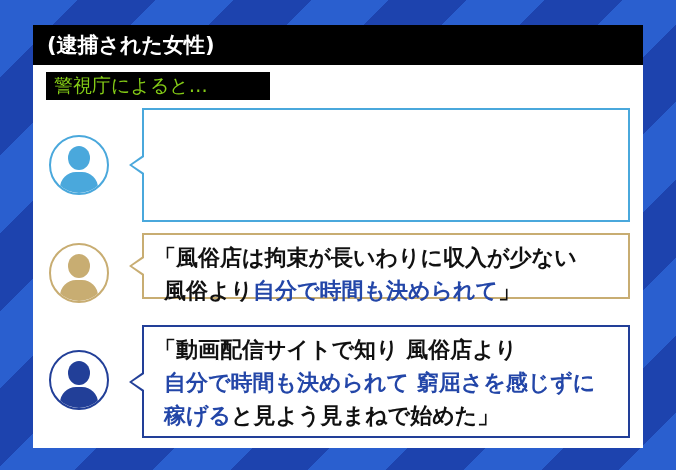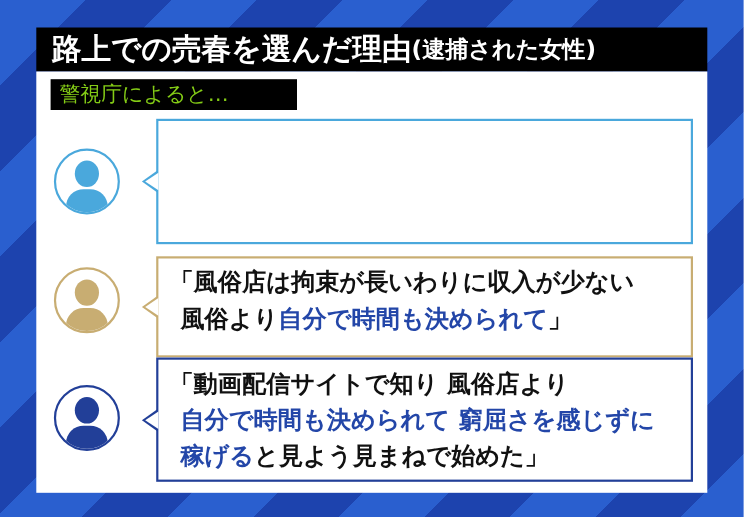--- a/index.html
+++ b/index.html
@@ -50,21 +50,20 @@
     border-top:8px solid transparent; border-bottom:8px solid transparent; border-right:12px solid #fff;
   }
   .hl { color:#2346a8; }
   .line { display:block; }
   .indent { padding-left:10px; }
 </style>
 </head>
 <body>
 
 <div class="title-bar">
-  <span>路上での売春を選んだ理由</span>
     <span class="sub">(逮捕された女性)</span>
 </div>
 
 <div class="card">
   <div class="source-label">警視庁によると…</div>
 
   <div class="quote" style="top:43px;">
     <div class="avatar" style="top:27px;border-color:#4aa8dc;">
       <div class="head" style="background:#4aa8dc;"></div>
       <div class="body" style="background:#4aa8dc;"></div>
@@ -73,21 +72,21 @@
       <div class="tail-outer" style="border-right-color:#4aa8dc;"></div>
       <div class="tail-inner"></div>
     </div>
   </div>
 
   <div class="quote" style="top:168px;">
     <div class="avatar" style="top:10px;border-color:#c8ad72;">
       <div class="head" style="background:#c8ad72;"></div>
       <div class="body" style="background:#c8ad72;"></div>
     </div>
-    <div class="bubble" style="top:0;height:92px;border-color:#c8ad72;">
+    <div class="bubble" style="top:0;height:66px;border-color:#c8ad72;">
       <div class="tail-outer" style="border-right-color:#c8ad72;"></div>
       <div class="tail-inner"></div>
       <span class="line"><span>「風俗店は拘束が長いわりに収入が少ない</span></span>
       <span class="line indent"><span>風俗より</span><span class="hl">自分で時間も決められて</span><span>」</span></span>
     </div>
   </div>
 
   <div class="quote" style="top:260px;">
     <div class="avatar" style="top:25px;border-color:#223f98;">
       <div class="head" style="background:#223f98;"></div>

